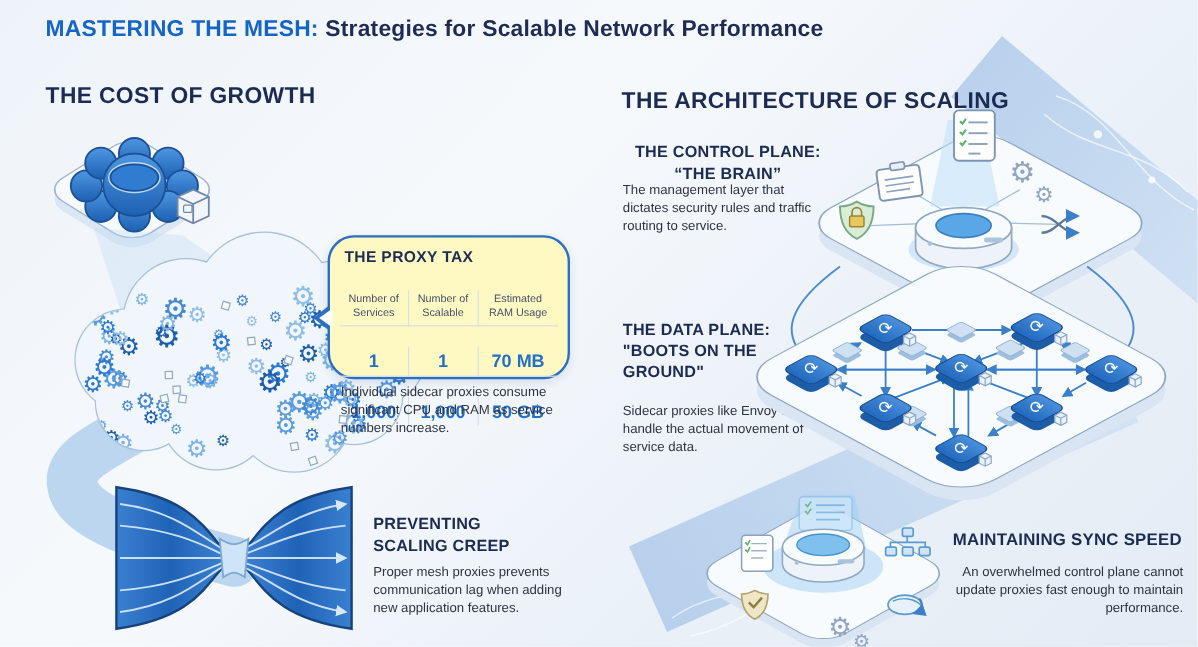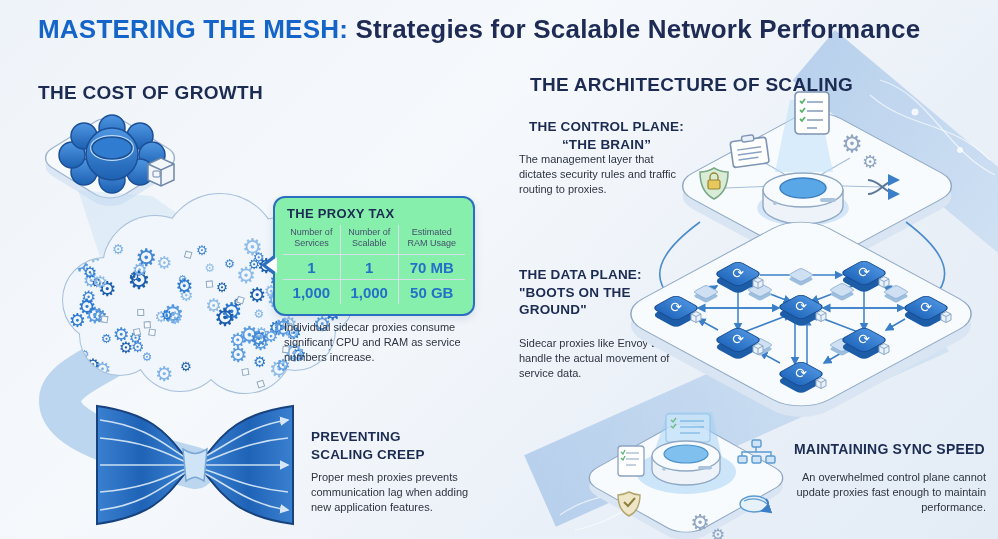--- a/index.html
+++ b/index.html
@@ -3,51 +3,51 @@
 <meta charset="utf-8">
 <style>
   html,body{margin:0;padding:0;}
   body{
     width:998px;height:539px;position:relative;overflow:hidden;
     font-family:"Liberation Sans",sans-serif;
     background:linear-gradient(135deg,#eef3f9 0%,#f6f9fc 38%,#eaf0f8 70%,#e3ecf5 100%);
   }
   .abs{position:absolute;}
   
-  .main-title{left:38px;top:14px;font-size:26px;font-weight:800;letter-spacing:.2px;white-space:nowrap;}
+  .main-title{left:38px;top:14px;font-size:19px;font-weight:800;letter-spacing:.2px;white-space:nowrap;}
   .main-title .hl{color:#1565c8;}
   .main-title .rest{color:#1e2b55;font-weight:700;}
   
   .section-title{font-size:19px;font-weight:800;color:#1c2b52;letter-spacing:.3px;white-space:nowrap;}
   .sub-title{font-size:13.5px;font-weight:800;color:#1c2b52;line-height:1.3;letter-spacing:.2px;}
   .body-text{font-size:11px;color:#2e3440;line-height:1.38;}
   
   .ribbon{background:linear-gradient(90deg,rgba(141,181,226,.55),rgba(173,205,238,.35));}
   
   .callout{
-    left:273px;top:196px;width:198px;height:116px;background:#86efac;
-    border:2.5px solid #2a6fc0;border-radius:12px;box-shadow:0 3px 8px rgba(30,60,110,.12);
+    left:273px;top:196px;width:198px;height:116px;background:#fef9c3;
+    border:2.5px solid #2a6fc0;border-radius:22px;box-shadow:0 3px 8px rgba(30,60,110,.12);
     z-index:6;
   }
   .callout .notch-outer{position:absolute;left:-14px;top:56px;width:0;height:0;
     border-top:11px solid transparent;border-bottom:11px solid transparent;border-right:14px solid #2a6fc0;}
   .callout .notch-inner{position:absolute;left:-9px;top:59px;width:0;height:0;
     border-top:8px solid transparent;border-bottom:8px solid transparent;border-right:11px solid #ffffff;}
   .callout-title{font-size:13px;font-weight:800;color:#1c2b52;letter-spacing:.3px;margin:8px 0 4px 12px;}
   .ptable{display:grid;grid-template-columns:1fr 1fr 1.15fr;margin:0 8px;}
-  .ptable .cell{text-align:center;padding:2px 2px;}
+  .ptable .cell{text-align:center;padding:2px 2px;margin-top:17px;}
   .ptable .hdr{font-size:9px;color:#44506b;line-height:1.25;border-bottom:1px solid #d8dfea;padding-bottom:4px;}
   .ptable .v1{border-bottom:1px solid #d8dfea;}
   .ptable .num{font-size:15px;font-weight:800;color:#2470c8;padding-top:4px;padding-bottom:3px;}
   .ptable .c1,.ptable .c2{border-right:1px solid #d8dfea;}
   
   .proxy-caption{left:284px;top:320px;width:192px;z-index:6;}
   .latency-title{left:311px;top:428px;width:145px;}
   .latency-body{left:311px;top:470px;width:180px;}
-  .right-title{left:530px;top:74px;text-align:right;}
+  .right-title{left:518px;top:74px;text-align:right;}
   .cp-title{left:519px;top:118px;width:175px;text-align:center;}
   .cp-body{left:519px;top:152px;width:162px;}
   .dp-title{left:519px;top:266px;width:142px;}
   .dp-body{left:519px;top:336px;width:185px;}
   .sync-title{left:794px;top:440px;width:210px;font-size:14px;}
   .sync-body{left:794px;top:470px;width:192px;text-align:right;}
   svg text{font-family:"DejaVu Sans",sans-serif;}
 </style>
 </head>
 <body>
@@ -508,21 +508,21 @@
       <path d="M2,5 C10,1 20,3 25,8" fill="none" stroke="#5a9ad2" stroke-width="1.2"></path>
       <path d="M24,3 C28,7 26,13 20,15" fill="none" stroke="#3f7fbf" stroke-width="1.8" marker-end="url(#arrB)"></path>
     </g>
   </g>
 </svg>
 
 <div class="abs main-title">
   <span class="hl">MASTERING THE MESH:</span><span class="rest"> Strategies for Scalable Network Performance</span>
 </div>
 
-<div class="abs section-title" style="left:38px;top:82px;">THE COST OF GROWTH</div>
+<div class="abs section-title" style="left:38px;top:70px;">THE COST OF GROWTH</div>
 
 <div class="abs callout">
   <div class="notch-outer"></div>
   <div class="notch-inner"></div>
   <div class="callout-title">THE PROXY TAX</div>
   <div class="ptable">
     <div class="cell hdr c1">Number of Services</div>
     <div class="cell hdr c2">Number of Scalable</div>
     <div class="cell hdr">Estimated RAM Usage</div>
     <div class="cell num v1 c1">1</div>
@@ -534,19 +534,19 @@
   </div>
 </div>
 <div class="abs body-text proxy-caption">Individual sidecar proxies consume significant CPU and RAM as service numbers increase.</div>
 
 <div class="abs sub-title latency-title">PREVENTING SCALING CREEP</div>
 <div class="abs body-text latency-body">Proper mesh proxies prevents communication lag when adding new application features.</div>
 
 <div class="abs section-title right-title">THE ARCHITECTURE OF SCALING</div>
 
 <div class="abs sub-title cp-title">THE CONTROL PLANE: “THE BRAIN”</div>
-<div class="abs body-text cp-body">The management layer that dictates security rules and traffic routing to proxies.</div>
+<div class="abs body-text cp-body">The management layer that dictates security rules and traffic routing to service.</div>
 
 <div class="abs sub-title dp-title">THE DATA PLANE: "BOOTS ON THE GROUND"</div>
 <div class="abs body-text dp-body">Sidecar proxies like Envoy that handle the actual movement of service data.</div>
 
 <div class="abs sub-title sync-title">MAINTAINING SYNC SPEED</div>
 <div class="abs body-text sync-body">An overwhelmed control plane cannot update proxies fast enough to maintain performance.</div>
 
 </body></html>

